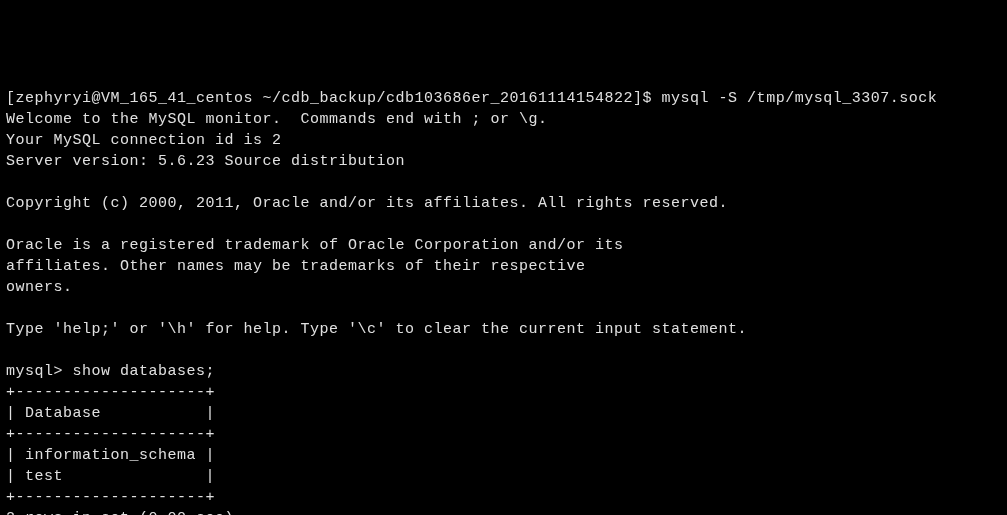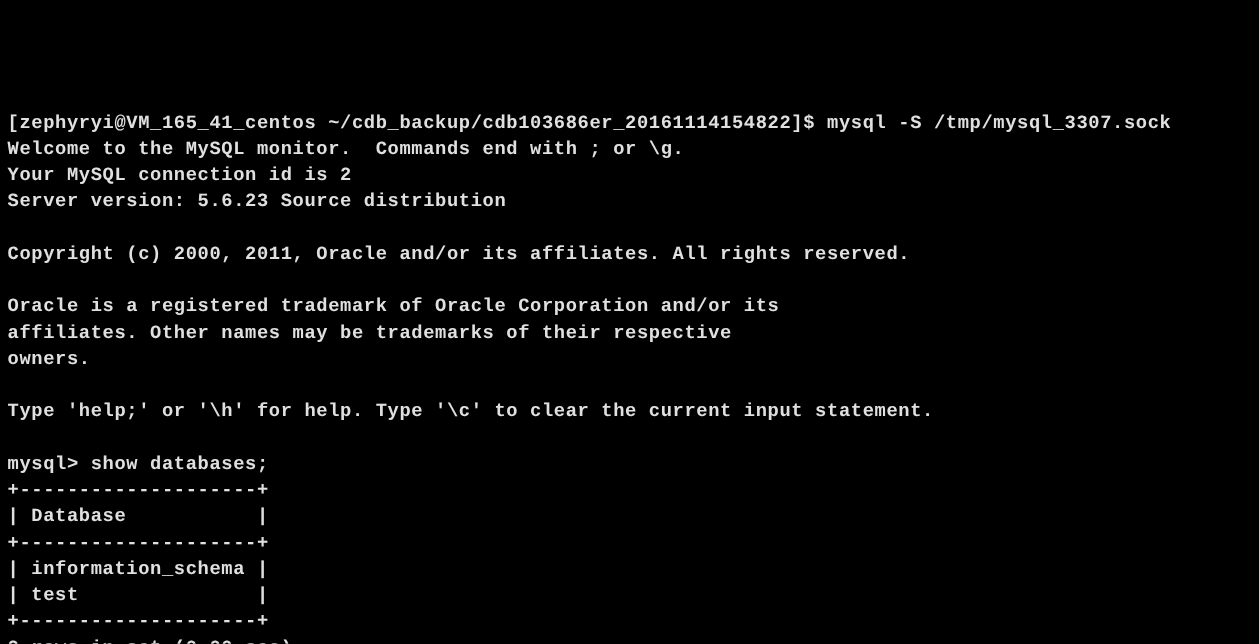--- a/index.html
+++ b/index.html
@@ -15,21 +15,20 @@
       line-height: 1.4;
       padding: 4px 6px;
       width: 1007px;
       height: 515px;
       overflow: hidden;
       white-space: pre;
       letter-spacing: 0.5px;
     }
     .line {
       display: block;
-      font-weight: bold;
     }
   </style>
 </head>
 <body>
 
 
 
 <span class="line"><span>[zephyryi@VM_165_41_centos ~/cdb_backup/cdb103686er_20161114154822]$ </span><span>mysql -S /tmp/mysql_3307.sock</span></span><span class="line">Welcome to the MySQL monitor.  Commands end with ; or \g.</span><span class="line">Your MySQL connection id is 2</span><span class="line">Server version: 5.6.23 Source distribution</span><span class="line"> </span><span class="line">Copyright (c) 2000, 2011, Oracle and/or its affiliates. All rights reserved.</span><span class="line"> </span><span class="line">Oracle is a registered trademark of Oracle Corporation and/or its</span><span class="line">affiliates. Other names may be trademarks of their respective</span><span class="line">owners.</span><span class="line"> </span><span class="line">Type 'help;' or '\h' for help. Type '\c' to clear the current input statement.</span><span class="line"> </span><span class="line"><span>mysql&gt; </span><span>show databases;</span></span><span class="line">+--------------------+</span><span class="line">| Database           |</span><span class="line">+--------------------+</span><span class="line">| information_schema |</span><span class="line">| test               |</span><span class="line">+--------------------+</span><span class="line">2 rows in set (0.00 sec)</span>
 
 

